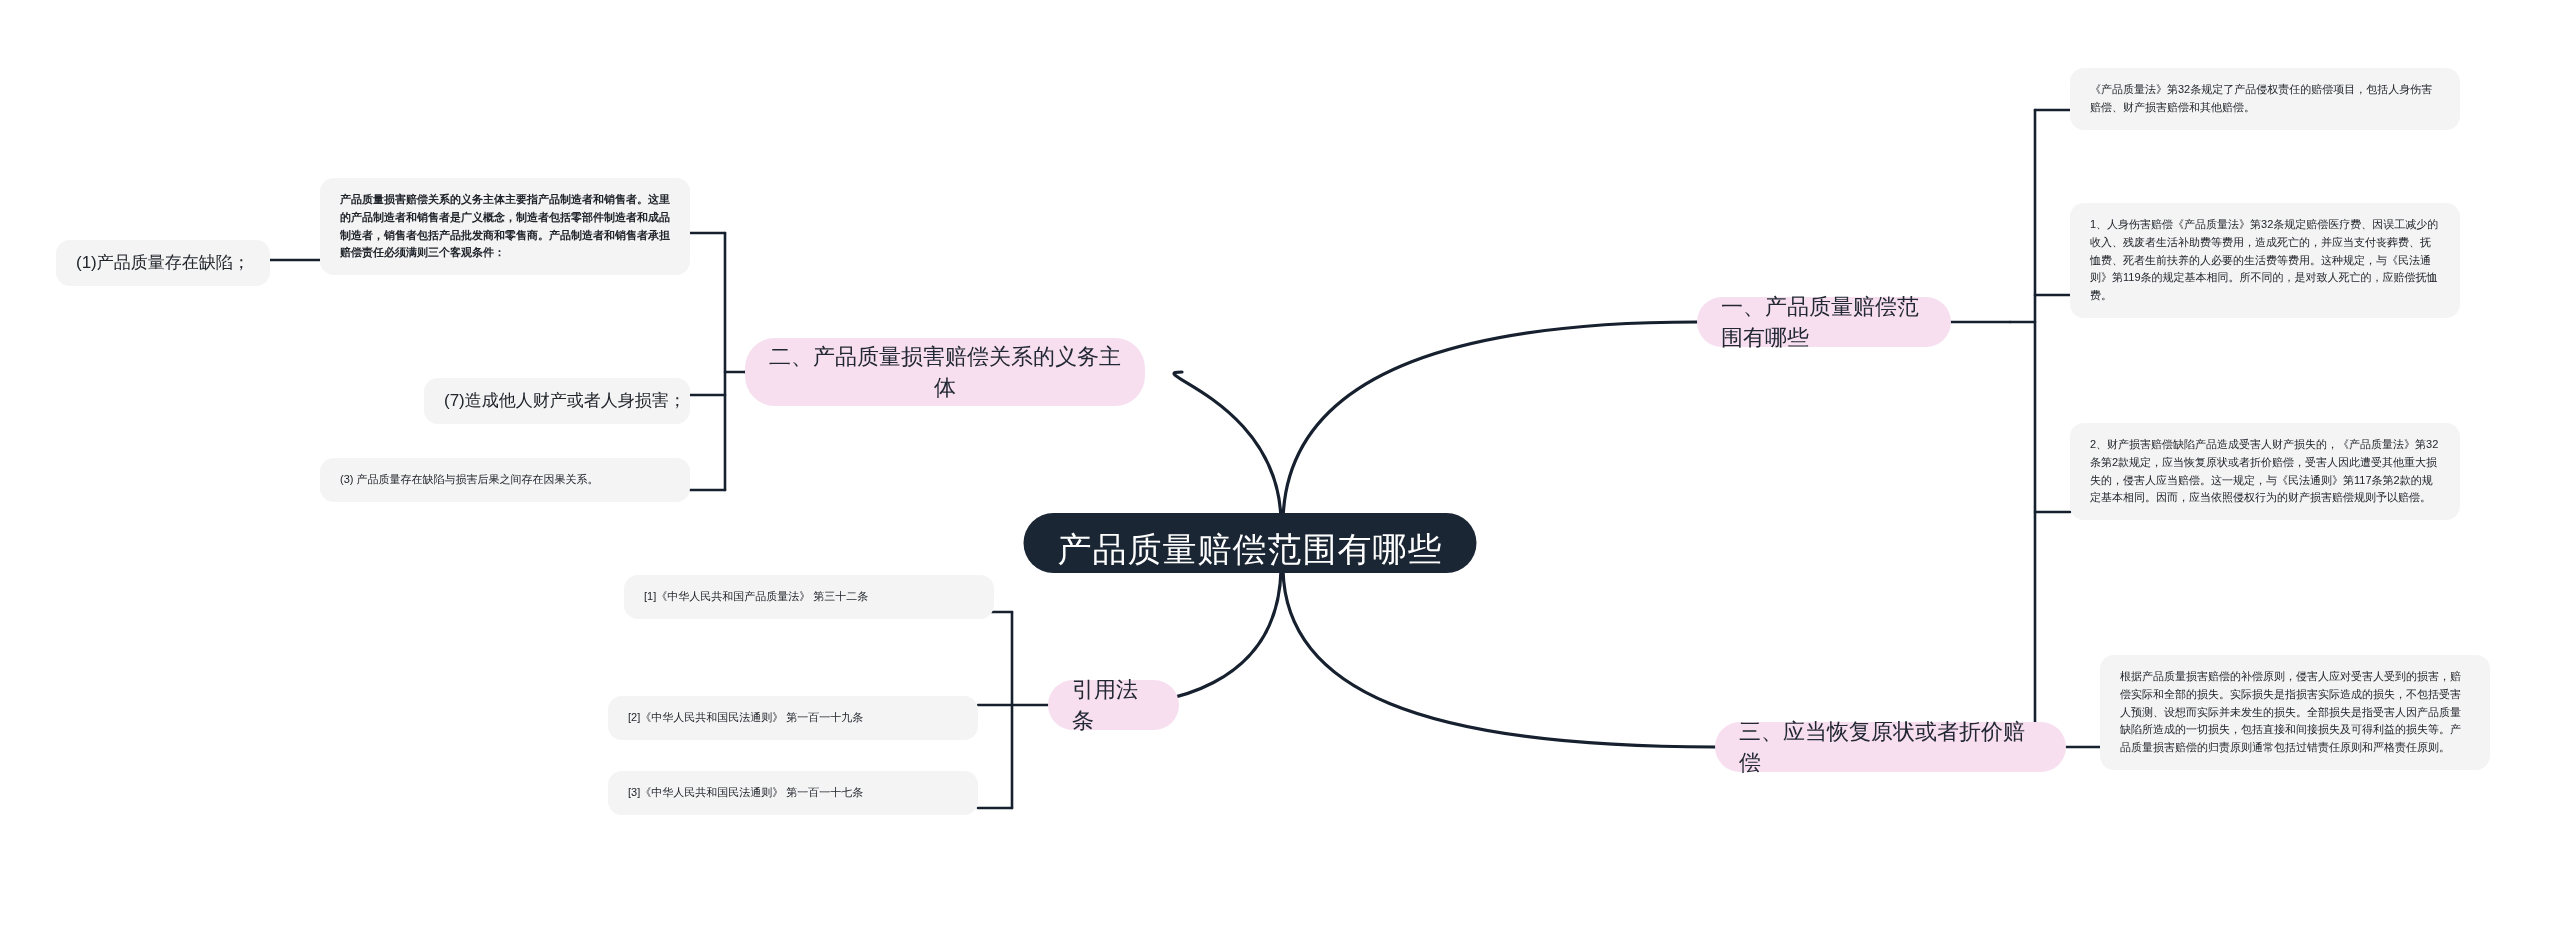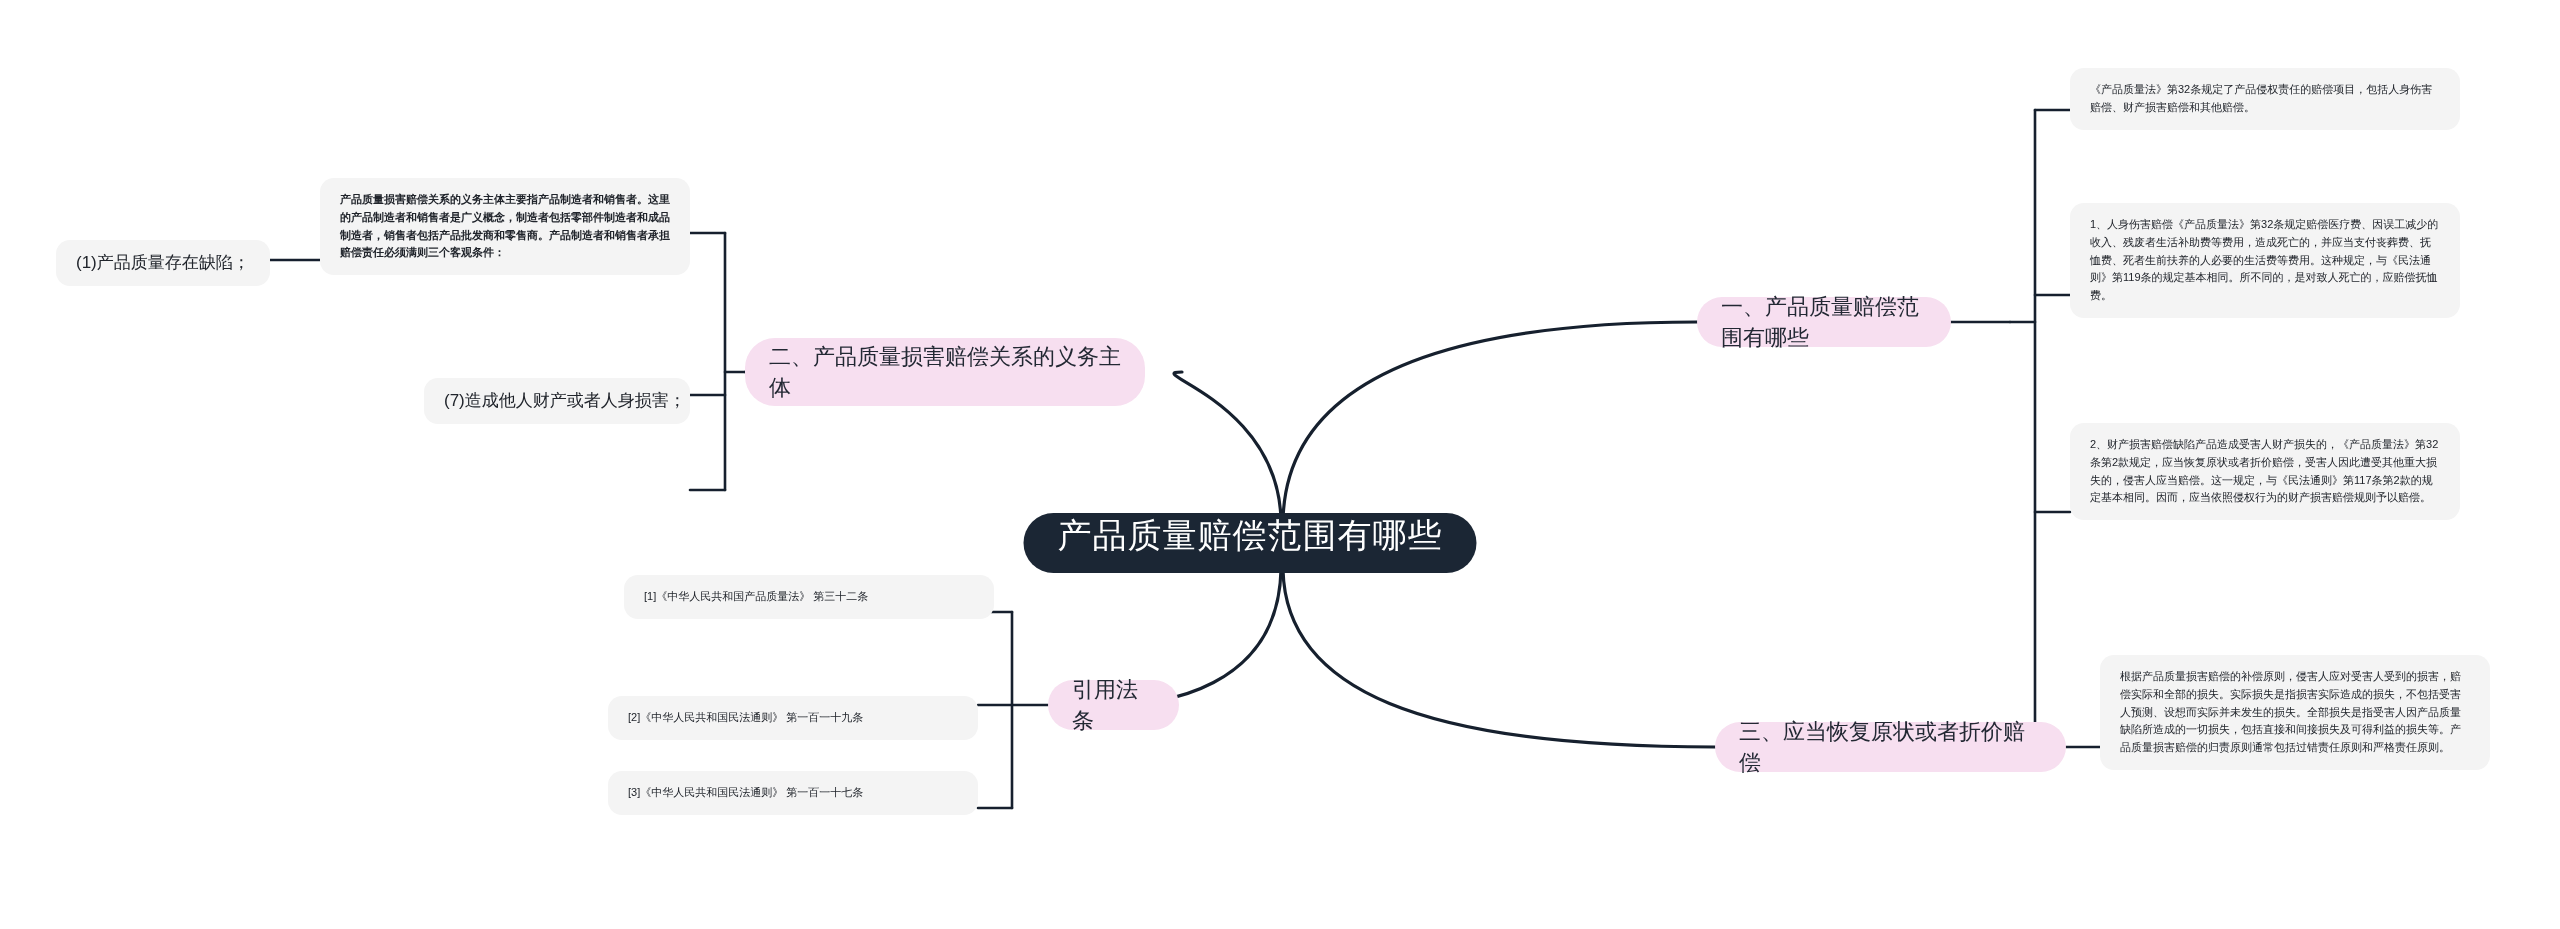--- a/index.html
+++ b/index.html
@@ -39,21 +39,21 @@
     position: absolute;
     box-sizing: border-box;
   }
 
   
   .root-node {
     background: #1b2634;
     color: #ffffff;
     border-radius: 40px;
     display: flex;
-    align-items: flex-start;
+    align-items: flex-end;
     justify-content: center;
     font-size: 34px;
     letter-spacing: 1px;
     padding: 0 34px;
     white-space: nowrap;
   }
 
   
   .branch-node {
     background: #f7dff0;
@@ -148,32 +148,35 @@
   </div>
 
   <div class="node branch-node" style="left:1715px; top:722px; width:351px; height:50px;">
     <span>三、应当恢复原状或者折价赔偿</span>
   </div>
 
   <div class="node leaf-node wrap" style="left:2100px; top:655px; width:390px;">
     <span>根据产品质量损害赔偿的补偿原则，侵害人应对受害人受到的损害，赔偿实际和全部的损失。实际损失是指损害实际造成的损失，不包括受害人预测、设想而实际并未发生的损失。全部损失是指受害人因产品质量缺陷所造成的一切损失，包括直接和间接损失及可得利益的损失等。产品质量损害赔偿的归责原则通常包括过错责任原则和严格责任原则。</span>
   </div>
 
-  <div class="node branch-node" style="left:745px; top:338px; width:400px; height:68px;">
+  <div class="node branch-node" style="left:745px; top:338px; width:400px; height:68px;text-align:center;">
     <span>二、产品质量损害赔偿关系的义务主体</span>
   </div>
 
   <div class="node leaf-node wrap" style="left:320px; top:178px; width:370px;font-weight:bold;">
     <span>产品质量损害赔偿关系的义务主体主要指产品制造者和销售者。这里的产品制造者和销售者是广义概念，制造者包括零部件制造者和成品制造者，销售者包括产品批发商和零售商。产品制造者和销售者承担赔偿责任必须满则三个客观条件：</span>
   </div>
 
   <div class="node leaf-node small" style="left:424px; top:378px; width:266px;">
     <span>(7)造成他人财产或者人身损害；</span>
   </div>
 
+  <div class="node leaf-node wrap" style="left:320px; top:458px; width:370px;">
+    <span>(3) 产品质量存在缺陷与损害后果之间存在因果关系。</span>
+  </div>
 
   <div class="node leaf-node small" style="left:56px; top:240px; width:214px;">
     <span>(1)产品质量存在缺陷；</span>
   </div>
 
   <div class="node branch-node" style="left:1048px; top:680px; width:131px; height:50px;">
     <span>引用法条</span>
   </div>
 
   <div class="node leaf-node wrap" style="left:624px; top:575px; width:370px;">

